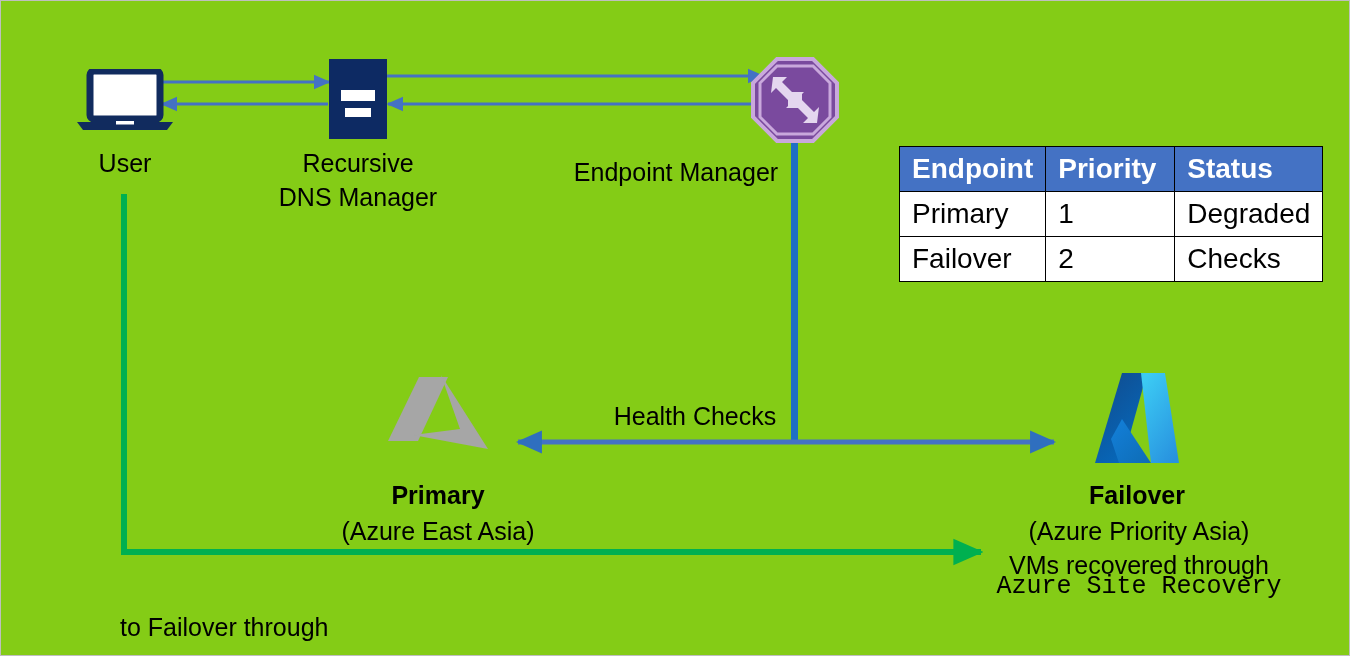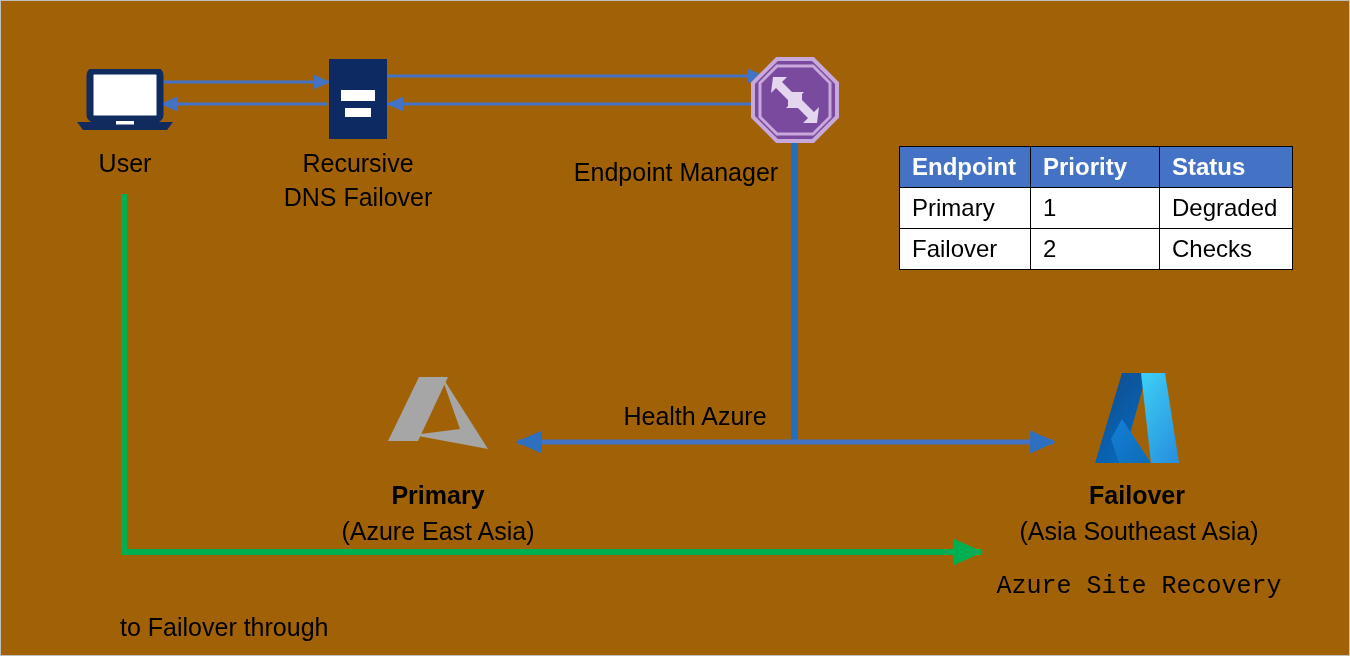--- a/index.html
+++ b/index.html
@@ -1,20 +1,20 @@
 <!DOCTYPE html>
 <html><head>
 <meta charset="utf-8">
 <style>
   html,body{margin:0;padding:0;background:#ffffff;}
   body{font-family:"Liberation Sans","DejaVu Sans",sans-serif;}
   #canvas{
     position:relative;
     width:1350px;height:656px;
-    background:#a16207;
+    background:#84cc16;
     border:1px solid #bfbfbf;
     box-sizing:border-box;
     overflow:hidden;
   }
   .abs{position:absolute;}
   .lbl{
     position:absolute;
     color:#000000;
     font-size:25px;
     line-height:34px;
@@ -26,21 +26,21 @@
 
   
   #endpoint-table{
     position:absolute;
     left:898px;top:145px;
     border-collapse:collapse;
     background:#ffffff;
   }
   #endpoint-table th,#endpoint-table td{
     border:1.5px solid #000000;
-    font-size:24px;
+    font-size:28px;
     padding:6px 12px;
     text-align:left;
     white-space:nowrap;
     font-family:"Liberation Sans","DejaVu Sans",sans-serif;
   }
   #endpoint-table th{
     background:#4472C4;
     color:#ffffff;
     font-weight:bold;
     height:26px;
@@ -144,31 +144,32 @@
       </linearGradient>
     </defs>
     <path d="M 33 6 L 58 6 L 33 96 L 6 96 Z" fill="url(#azDark)"></path>
     <path d="M 52 6 L 76 6 L 90 96 L 62 96 Z" fill="url(#azLight)"></path>
     <path d="M 33 52 L 62 96 L 30 96 L 22 72 Z" fill="url(#azMid)"></path>
   </svg>
 
   <div class="lbl" style="left:64px;top:145px;width:120px;">User</div>
 
   <div class="lbl" style="left:267px;top:145px;width:180px;">Recursive</div>
-  <div class="lbl" style="left:267px;top:179px;width:180px;">DNS Failover</div>
+  <div class="lbl" style="left:267px;top:179px;width:180px;">DNS Manager</div>
 
   <div class="lbl" style="left:559px;top:154px;width:232px;">Endpoint Manager</div>
 
-  <div class="lbl" style="left:594px;top:398px;width:200px;">Health Azure</div>
+  <div class="lbl" style="left:594px;top:398px;width:200px;">Health Checks</div>
 
   <div class="lbl bold" style="left:337px;top:477px;width:200px;">Primary</div>
   <div class="lbl" style="left:317px;top:513px;width:240px;">(Azure East Asia)</div>
 
   <div class="lbl bold" style="left:1036px;top:477px;width:200px;">Failover</div>
-  <div class="lbl" style="left:996px;top:513px;width:284px;">(Asia Southeast Asia)</div>
+  <div class="lbl" style="left:996px;top:513px;width:284px;">(Azure Priority Asia)</div>
+  <div class="lbl" style="left:994px;top:547px;width:288px;">VMs recovered through</div>
   <div class="lbl" style="left:994px;top:569px;width:288px;font-family:Liberation Mono, monospace;">Azure Site Recovery</div>
 
   <div class="lbl" style="left:119px;top:609px;width:400px;text-align:left;">to Failover through</div>
 
   <table id="endpoint-table">
     <thead>
       <tr>
         <th class="col-endpoint">Endpoint</th>
         <th class="col-priority">Priority</th>
         <th class="col-status">Status</th>

